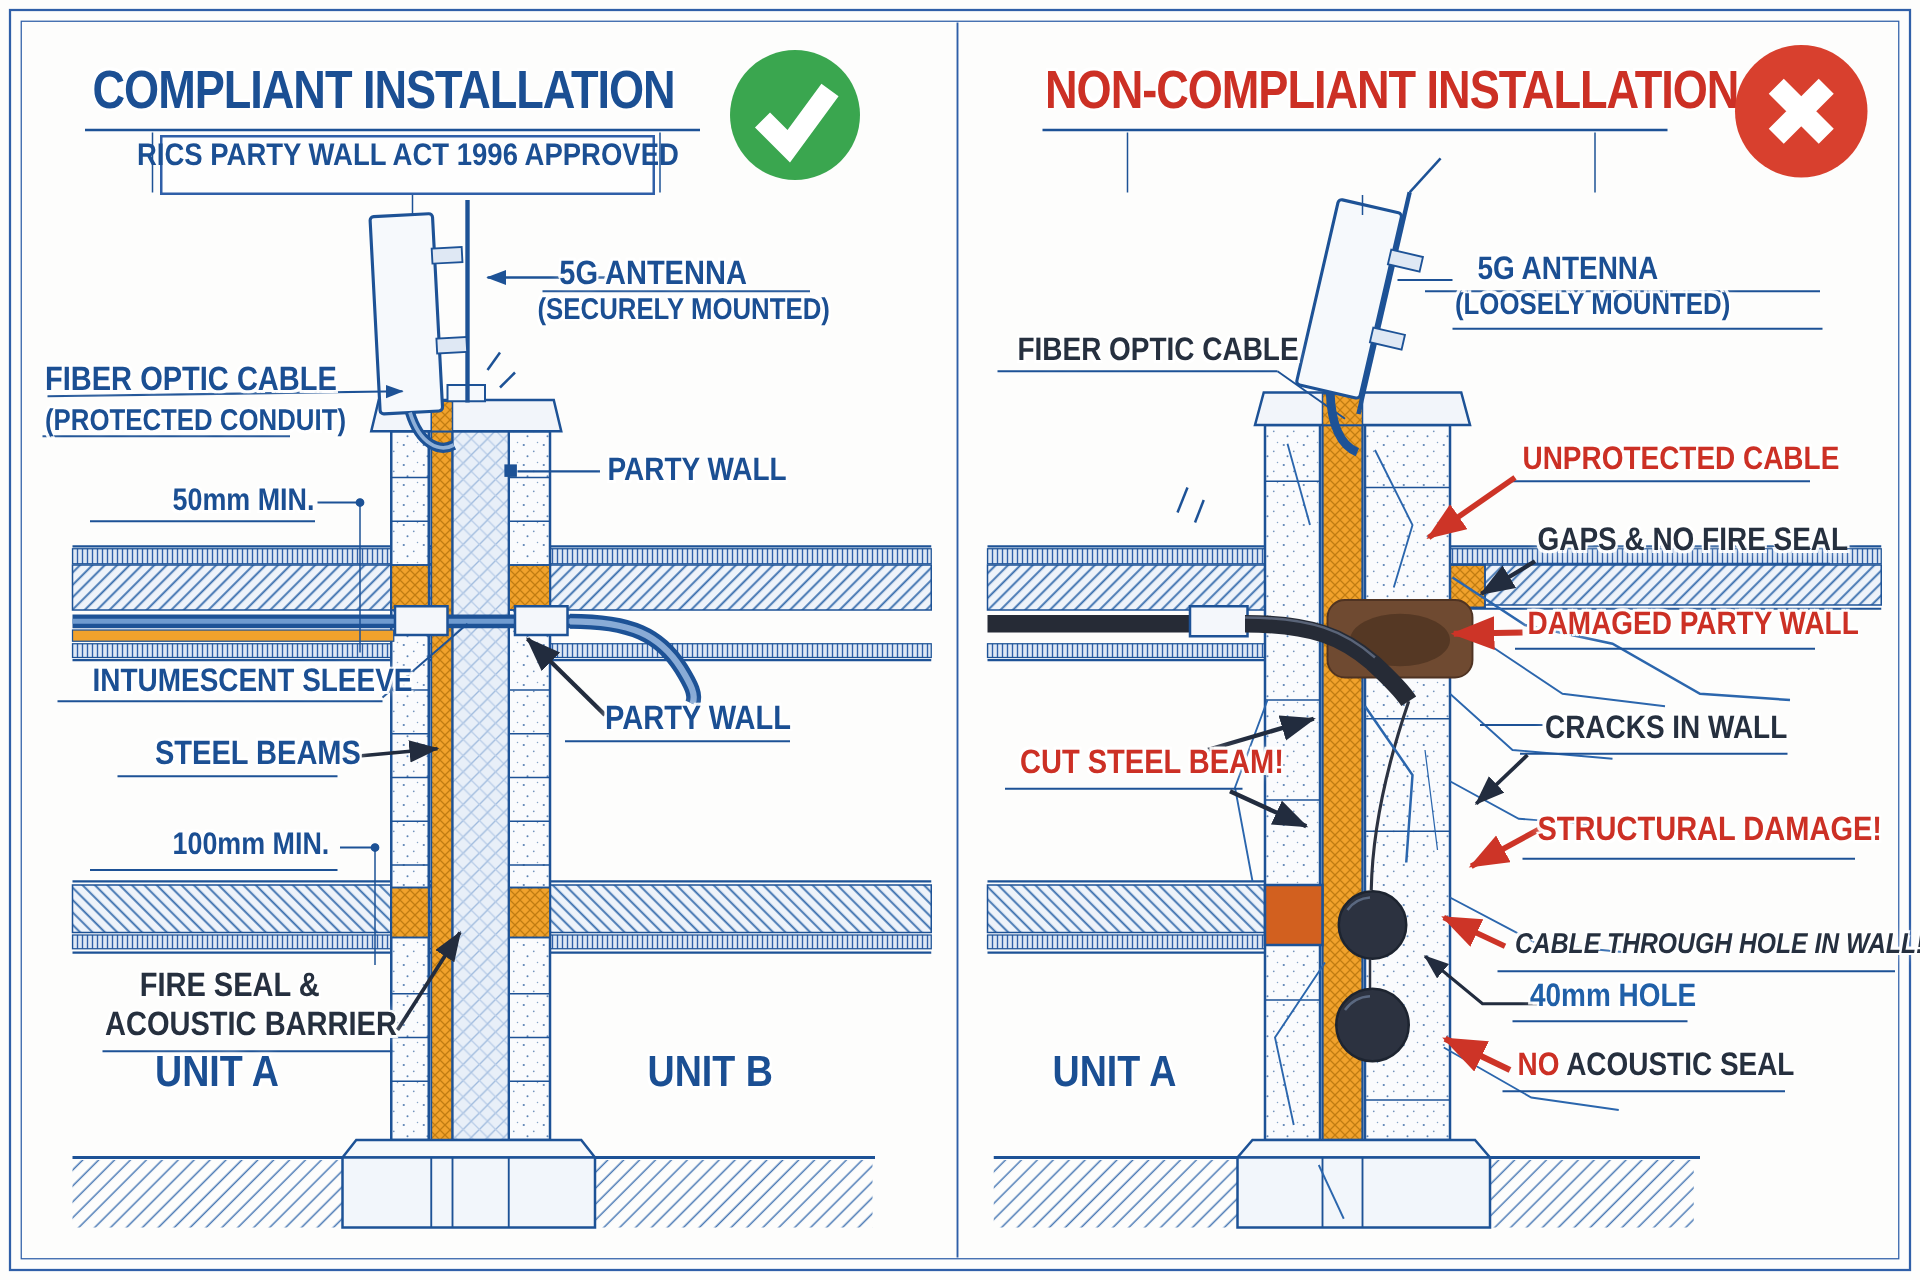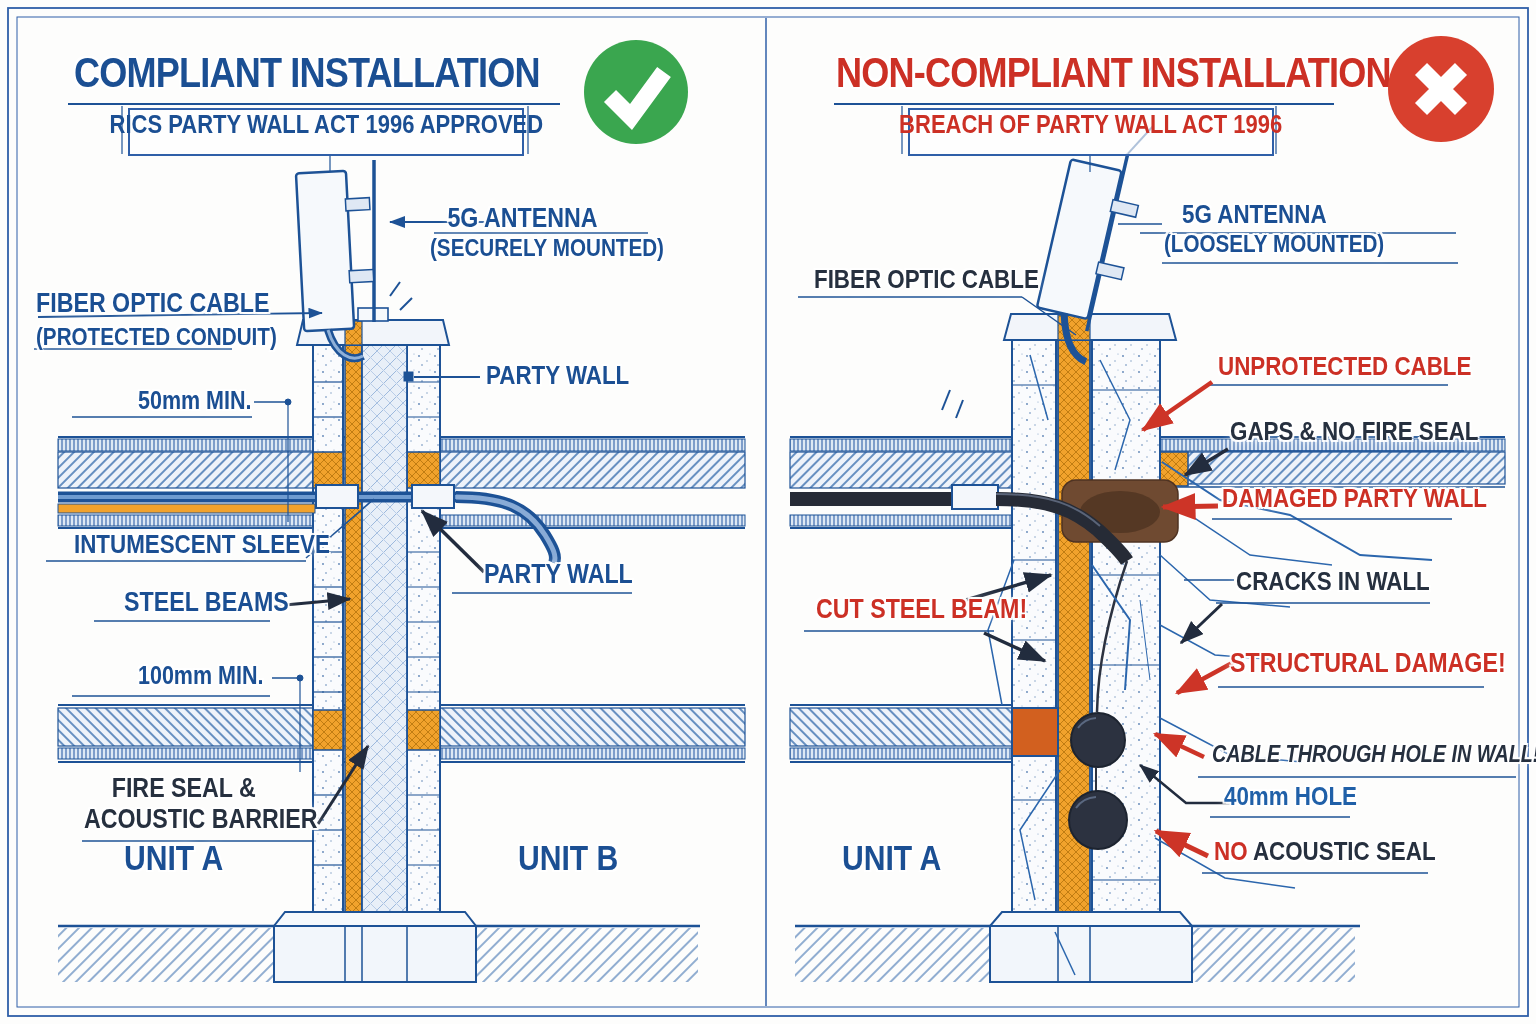--- a/index.html
+++ b/index.html
@@ -342,23 +342,20 @@
 </div>
 <div class="lbl blue" style="left:124px;top:838px;font-size:35px">UNIT A</div>
 <div class="lbl blue" style="left:518px;top:838px;font-size:35px">UNIT B</div>
 
 <div class="lbl red title" style="left:836px;top:48px;transform:scaleX(.84)">NON-COMPLIANT INSTALLATION</div>
 <div class="badge" style="left:1388px;top:36px;width:106px;height:106px;background:#d8402e">
   <svg width="106" height="106" viewBox="0 0 106 106">
         <path d="M33,33 L73,73 M73,33 L33,73" stroke="#ffffff" stroke-width="17" fill="none"></path>
       </svg>
 </div>
-<div class="subbox" style="left:908px;top:108px;width:362px;height:44px">
-  <span class="lblx red" style="font-size:25px">BREACH OF PARTY WALL ACT 1996</span>
-</div>
 <div class="lbl dark" style="left:814px;top:264px;font-size:26px">FIBER OPTIC CABLE</div>
 <div class="lbl blue ctr" style="left:1164px;top:199px;width:210px">
   <div style="font-size:26px">5G ANTENNA</div>
   <div style="font-size:24px">(LOOSELY MOUNTED)</div>
 </div>
 <div class="lbl red" style="left:1218px;top:351px;font-size:26px">UNPROTECTED CABLE</div>
 <div class="lbl dark" style="left:1230px;top:416px;font-size:26px">GAPS &amp; NO FIRE SEAL</div>
 <div class="lbl red" style="left:1222px;top:483px;font-size:26px">DAMAGED PARTY WALL</div>
 <div class="lbl red" style="left:816px;top:594px;font-size:27px">CUT STEEL BEAM!</div>
 <div class="lbl dark" style="left:1236px;top:566px;font-size:26px">CRACKS IN WALL</div>

